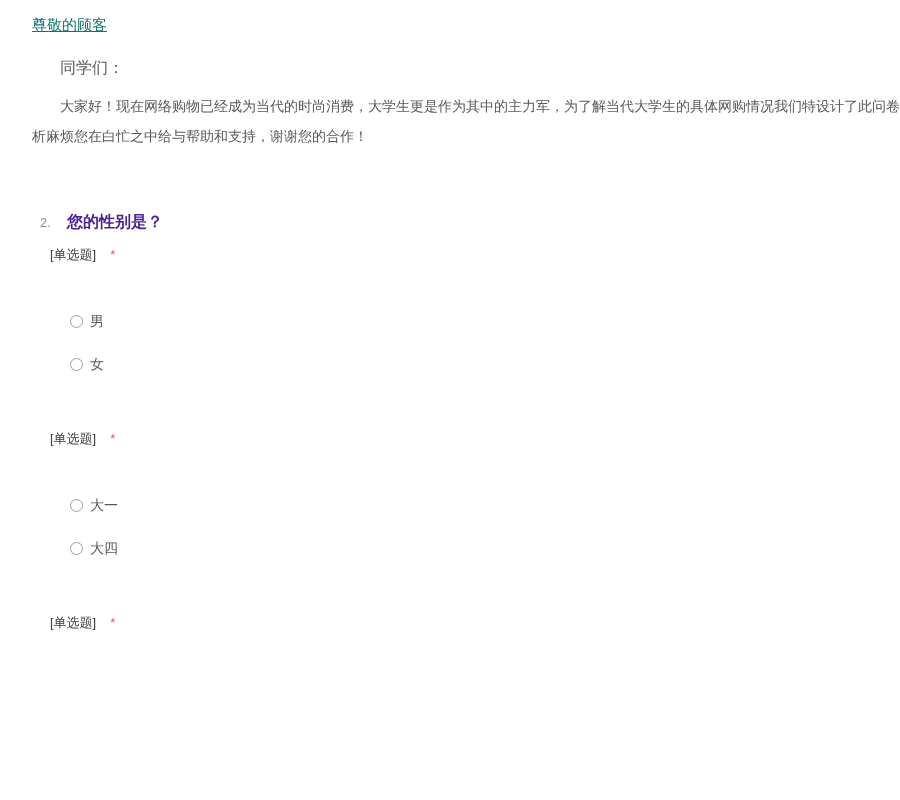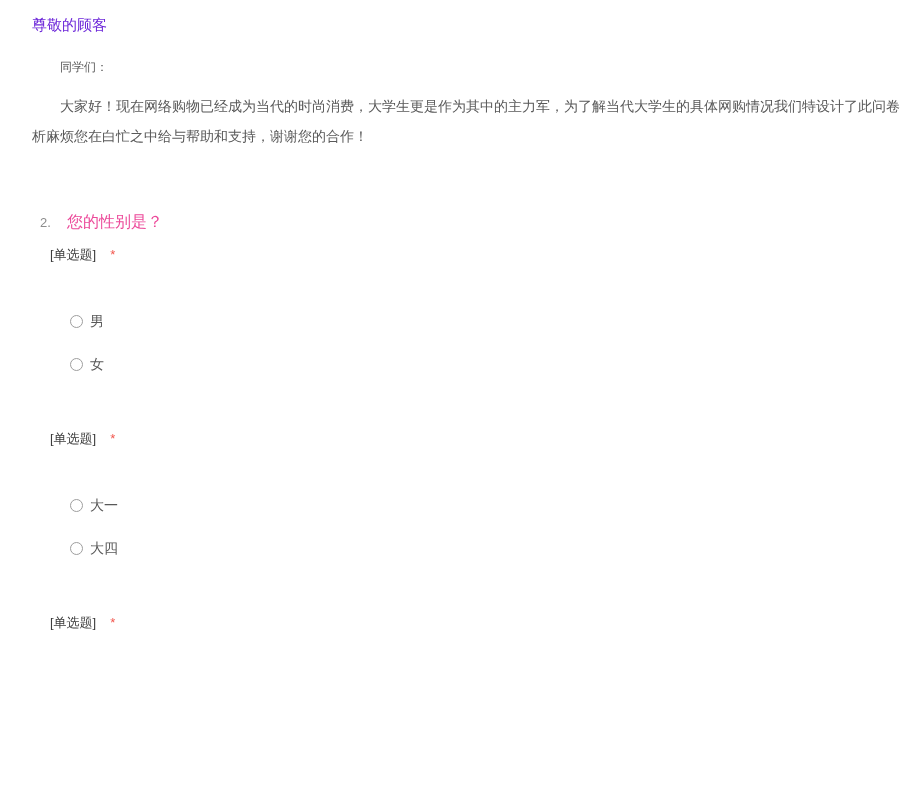--- a/index.html
+++ b/index.html
@@ -9,25 +9,26 @@
     overflow: hidden;
     background: #ffffff;
     font-family: "Liberation Sans", "DejaVu Sans", sans-serif;
   }
   .page { padding: 17px 0 0 32px; }
 
   
   .intro-title {
     font-size: 15px;
     line-height: 16px;
-    color: #6d28d9;
+    color: #0f766e;
+    text-decoration: underline;
   }
   .intro-salutation {
     margin-top: 27px;
-    font-size: 12px;
+    font-size: 16px;
     line-height: 15px;
     color: #595959;
     text-indent: 28px;
   }
   .intro-body {
     margin-top: 10px;
     font-size: 14px;
     line-height: 30px;
     color: #595959;
   }
@@ -48,22 +49,22 @@
   }
   .q-number {
     display: inline-block;
     width: 27px;
     margin-left: 8px;
     font-size: 13px;
     color: #8c8c8c;
     vertical-align: baseline;
   }
   .q-title {
-    font-weight: normal;
-    color: #ec4899;
+    font-weight: bold;
+    color: #4c1d95;
   }
   .q-type {
     margin-top: 14px;
     margin-left: 18px;
     font-size: 13px;
     line-height: 14px;
     color: #3c3c3c;
   }
   .q-required {
     color: #f2564d;

